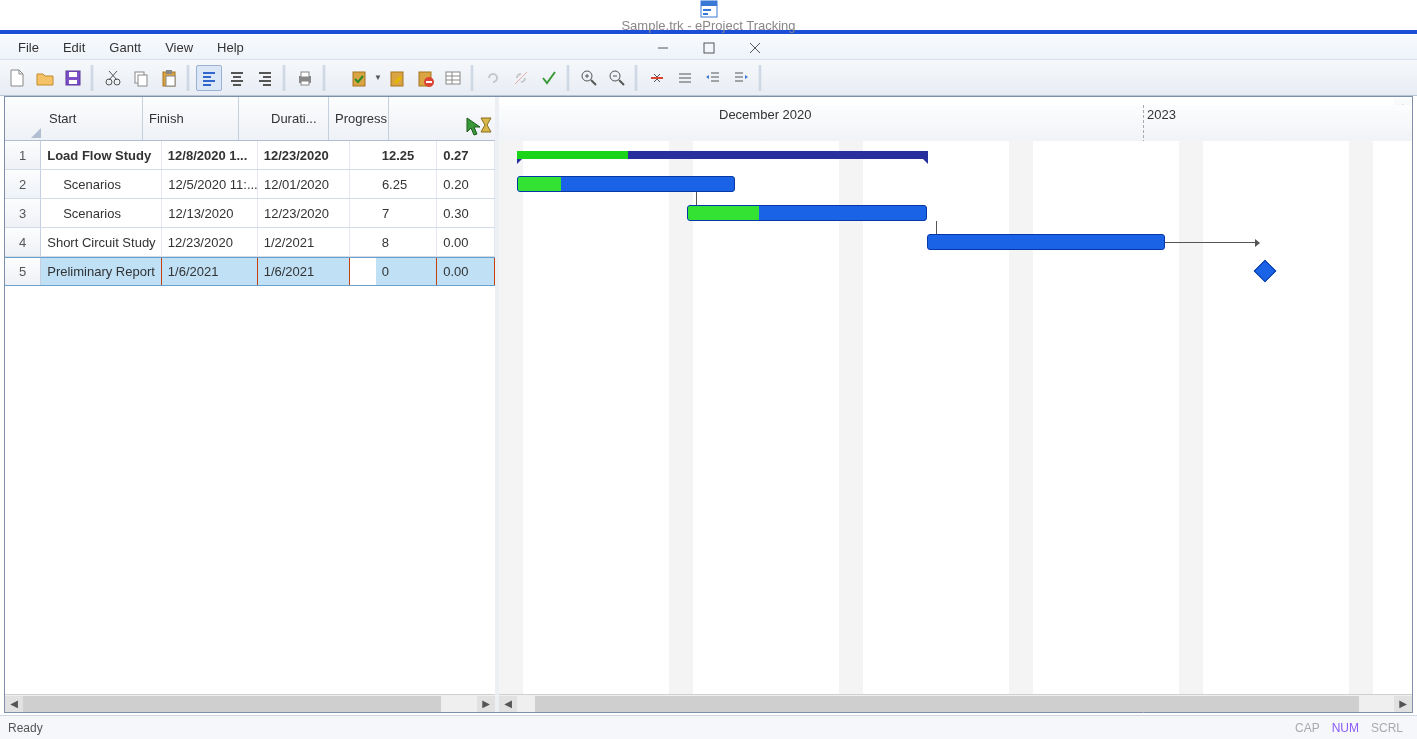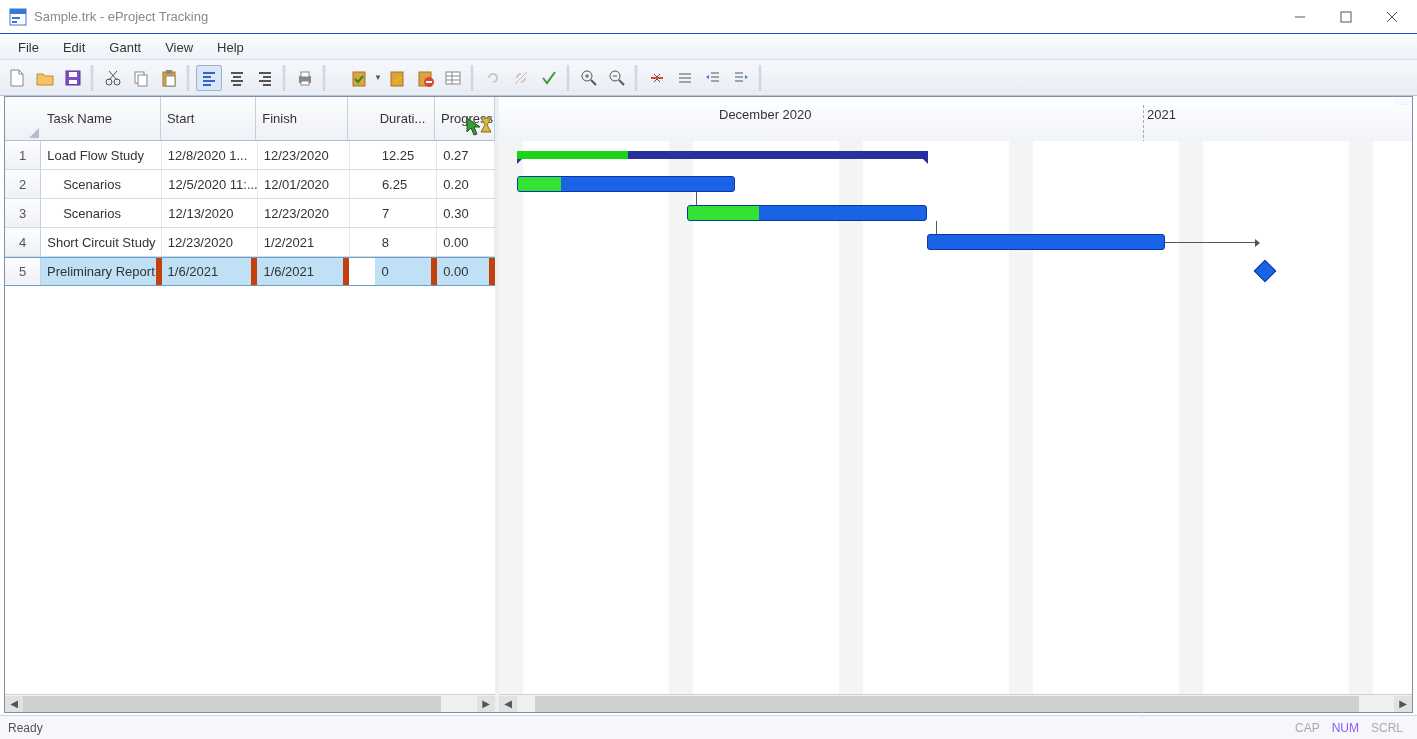--- a/index.html
+++ b/index.html
@@ -1,19 +1,19 @@
 <!DOCTYPE html>
 <html><head>
 <meta charset="utf-8">
 <style>
 * { box-sizing: border-box; margin: 0; padding: 0; }
 body { font-family: "Segoe UI", Tahoma, sans-serif; font-size: 13px; color: #333; background: #fff; overflow: hidden; width: 1417px; height: 739px; position: relative; }
 
 
-.titlebar { height: 34px; background: #fff; display: flex; align-items: center; padding: 0 2px; border-bottom: 1px solid #1d4ed8; }
+.titlebar { height: 34px; background: #fff; display: flex; align-items: center; padding: 0 2px; border-bottom: 4px solid #1d4ed8; flex-direction: column; }
 .titlebar .app-icon { width: 20px; height: 20px; margin: 0 6px; display:flex; align-items:center; justify-content:center; }
 .titlebar .title { color: #888; font-size: 13px; flex:1; }
 .winbtns { display:flex; }
 .winbtn { width: 46px; height: 30px; display:flex; align-items:center; justify-content:center; color:#888; }
 
 
 .menubar { height: 26px; background: linear-gradient(#f8fbff,#eef3f9); display:flex; align-items:center; padding: 0 6px; border-top:1px solid #fff; border-bottom:1px solid #d8e1ee; }
 .menuitem { padding: 2px 12px; color:#333; }
 
 
@@ -30,22 +30,22 @@
 
 .grid { flex:1; overflow:hidden; position:relative; }
 .grid-header { display:flex; height:44px; background: linear-gradient(#fcfdfe,#eef1f6); border-bottom:1px solid #b2bed1; }
 .gh-cell { border-right:1px solid #c5cfdf; display:flex; align-items:center; padding:0 6px; color:#333; font-size:13px; position:relative;}
 .gh-corner { width: 38px; background: linear-gradient(#fcfdfe,#eef1f6); display:flex; align-items:flex-end; justify-content:flex-end;}
 .gh-corner::after { content:""; border-left:10px solid transparent; border-bottom:10px solid #b2bed1; margin:2px;}
 .grid-body { overflow:auto; position:absolute; top:44px; left:0; right:0; bottom:18px;}
 .grow { display:flex; height:29px; border-bottom:1px solid #d3dbe7; }
 .rownum { width:38px; background: linear-gradient(#fcfdfe,#eef1f6); border-right:1px solid #c5cfdf; display:flex; align-items:center; justify-content:center; color:#555;}
 .gcell { border-right:1px solid #e4e9f1; display:flex; align-items:center; padding:0 6px; overflow:hidden; white-space:nowrap;}
-.bold .gcell { font-weight:normal; }
-.sel .gcell { background:#bfe0f5; border-right:6px solid #c2410c; }
+.bold .gcell { font-weight:bold; }
+.sel .gcell { background:#bfe0f5; border-right:1px solid #c2410c; }
 .sel.grow { border-bottom:1px solid #6aa0cc; border-top:1px solid #6aa0cc; }
 .indent { padding-left: 22px !important; }
 
 
 .c-name{width:126px;} .c-start{width:100px;} .c-finish{width:96px;} .c-dur{width:64px;margin-left:26px;} .c-prog{width:60px;}
 
 
 .hscroll { position:absolute; left:0; right:0; bottom:0; height:18px; background:#f0f0f0; border-top:1px solid #d0d0d0; display:flex; align-items:center;}
 .hscroll .arrow { width:18px; height:16px; background:#e1e1e1; display:flex; align-items:center; justify-content:center; color:#555; font-size:10px;}
 .hscroll .track { flex:1; height:16px; background:#efefef; position:relative;}
@@ -296,21 +296,20 @@
     </div>
   <div class="tsep"></div>
 </div>
 
 <div class="main">
 
   <div class="left-pane">
     <div class="grid">
       <div class="grid-header">
         <div class="gh-corner"></div>
-        <div class="gh-cell c-name">Task Name</div>
         <div class="gh-cell c-start">Start</div>
         <div class="gh-cell c-finish">Finish</div>
         <div class="gh-cell c-dur">Durati...</div>
         <div class="gh-cell c-prog">Progress</div>
       </div>
       <div class="grid-body" id="grid-body">
           <div class="grow bold">
             <div class="rownum">1</div>
             <div class="gcell c-name">Load Flow Study</div>
             <div class="gcell c-start">12/8/2020 1...</div>
@@ -358,21 +357,21 @@
           <div class="thumb" style="left:0;width:92%"></div>
         </div>
       <div class="arrow">▶</div>
     </div>
   </div>
 
   <div class="right-pane">
     <div class="vscroll-ind">▲</div>
     <div class="gantt-hdr">
       <div class="month" style="left:220px;">December 2020</div>
-      <div class="month" style="left:648px;">2021</div>
+      <div class="month" style="left:648px;">2023</div>
       <div class="yearline" style="left:644px;"></div>
     </div>
     <div class="gantt-body">
       <div class="gantt-grid"></div>
       <div class="gantt-rows">
         <div class="gantt-row">
           <div class="summary" style="left:18px;width:411px;">
               <div class="sprog" style="width:27%"></div>
             </div>
         </div>

